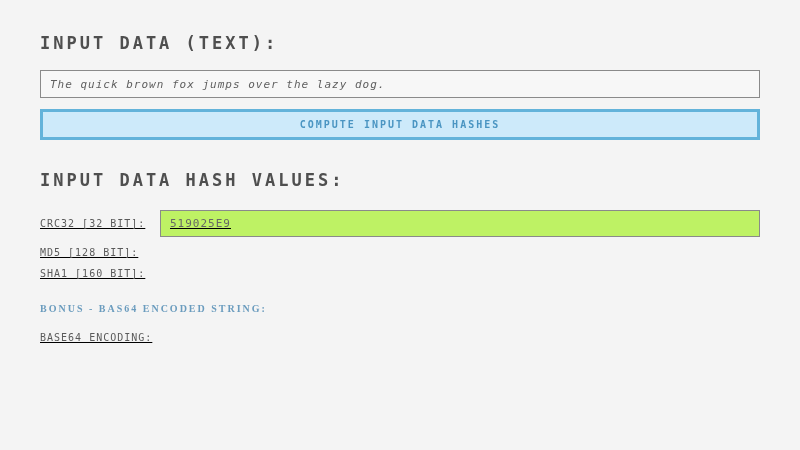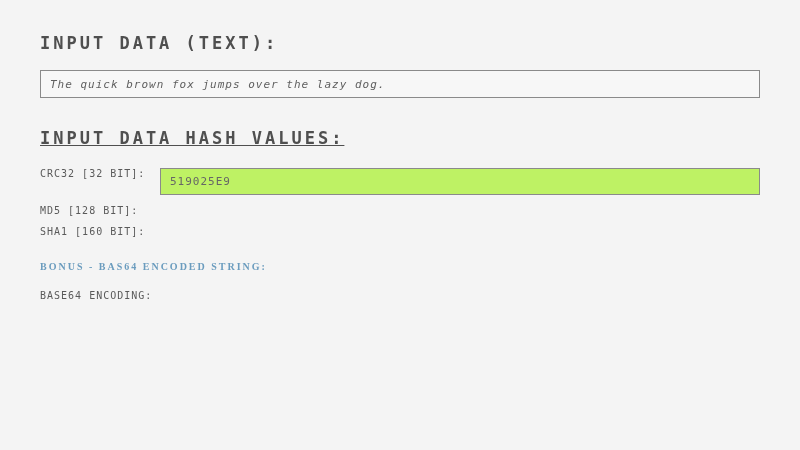--- a/index.html
+++ b/index.html
@@ -12,21 +12,21 @@
   .page { position: relative; width: 800px; height: 404px; padding: 28px 40px 0 40px; }
 
   .section-title {
     font-size: 17px;
     font-weight: bold;
     letter-spacing: 3px;
     color: #4f4f4f;
     text-transform: uppercase;
   }
   #title-input { margin-top: 5px; margin-bottom: 17px; }
-  #title-hashes { margin-top: 30px; margin-bottom: 20px; text-decoration: underline; }
+  #title-hashes { margin-top: 30px; margin-bottom: 20px; }
 
   .text-field {
     display: block;
     width: 720px;
     height: 28px;
     border: 1px solid #8a8a8a;
     background: #f7f7f7;
     font-family: inherit;
     font-size: 11px;
     letter-spacing: 1px;
@@ -47,22 +47,23 @@
     font-family: inherit;
     font-size: 10px;
     font-weight: bold;
     letter-spacing: 2px;
     text-transform: uppercase;
     cursor: pointer;
   }
 
   .hash-row {
     display: flex;
-    align-items: flex-start;
+    align-items: center;
     margin-bottom: 10px;
+    text-decoration: underline;
   }
   .hash-label {
     width: 120px;
     flex: 0 0 120px;
     font-size: 10px;
     letter-spacing: 1px;
     color: #5a5a5a;
     text-transform: uppercase;
   }
   .hash-value {
@@ -92,20 +93,21 @@
 </style>
 </head>
 <body>
 
 <div class="page">
 
   <div id="title-input" class="section-title">INPUT DATA (TEXT):</div>
 
   <input type="text" class="text-field" value="The quick brown fox jumps over the lazy dog." style="">
 
+  <button class="compute-btn">COMPUTE INPUT DATA HASHES</button>
 
   <div id="title-hashes" class="section-title">INPUT DATA HASH VALUES:</div>
 
   <div class="hash-row">
     <div class="hash-label">CRC32 [32 bit]:</div>
     <input type="text" class="hash-value" readonly="" value="519025E9" style="">
   </div>
 
   <div class="hash-row">
     <div class="hash-label">MD5 [128 bit]:</div>

